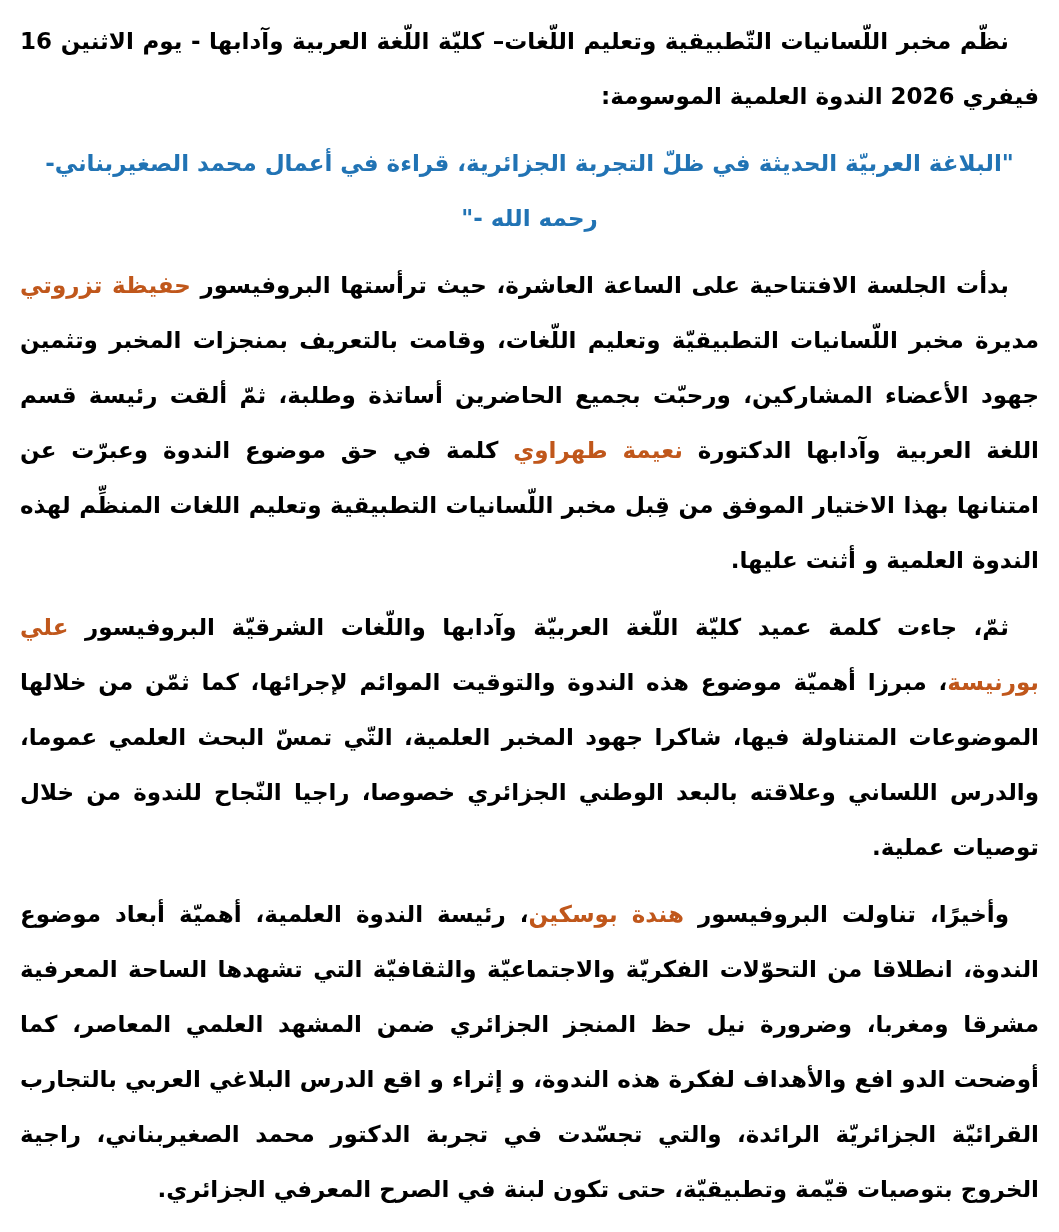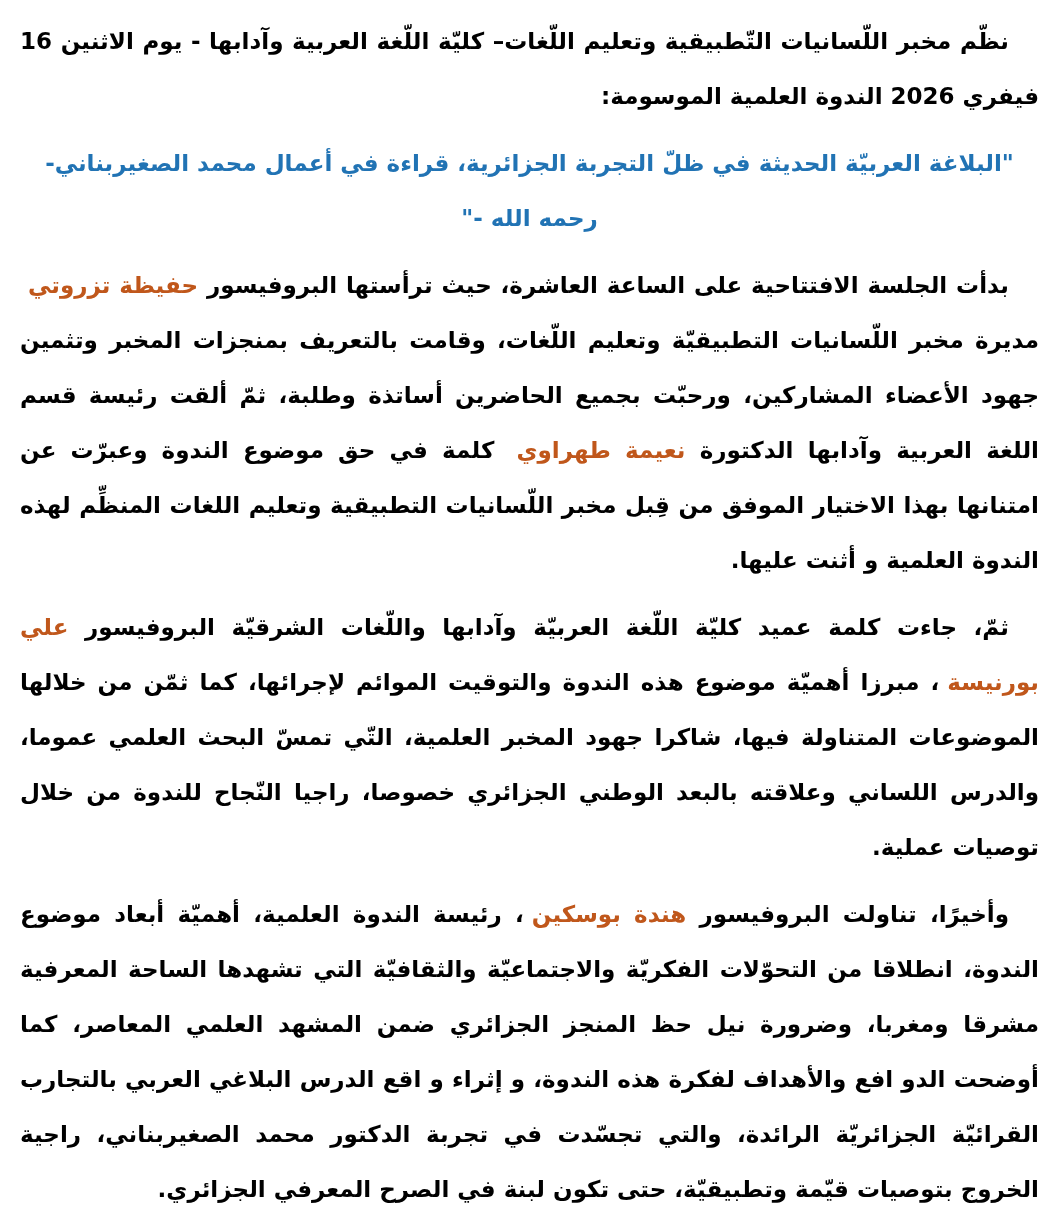--- a/index.html
+++ b/index.html
@@ -29,21 +29,20 @@
   }
   .para:last-child { margin-bottom: 0; }
   .title-block {
     margin: 2px 0 12px 0;
     text-align: center;
     text-indent: 0;
     color: var(--title-color, #2173B4);
   }
   .name {
     color: var(--name-color, #C0571B);
-    margin-left: 8px;
   }
 </style>
 </head>
 <body>
 
 <div class="page">
 
   <p class="para">
     <span>نظّم مخبر اللّسانيات التّطبيقية وتعليم اللّغات– كليّة اللّغة العربية وآدابها - يوم الاثنين 16 فيفري 2026 الندوة العلمية الموسومة:</span>
   </p>

